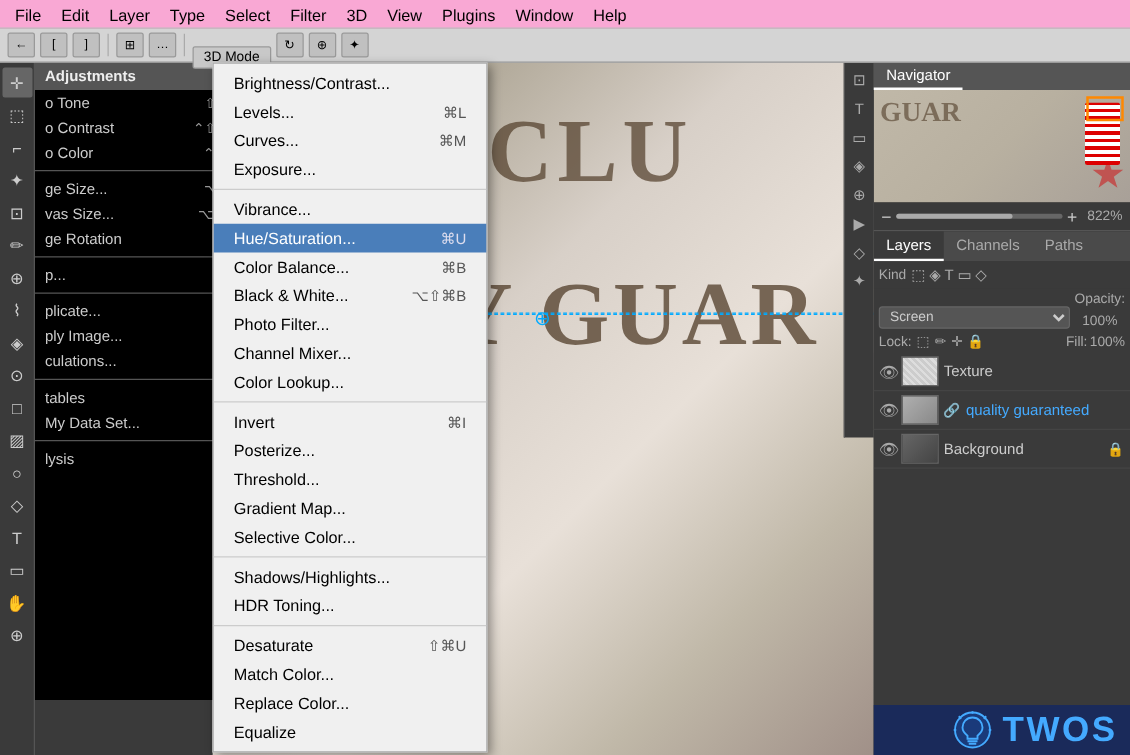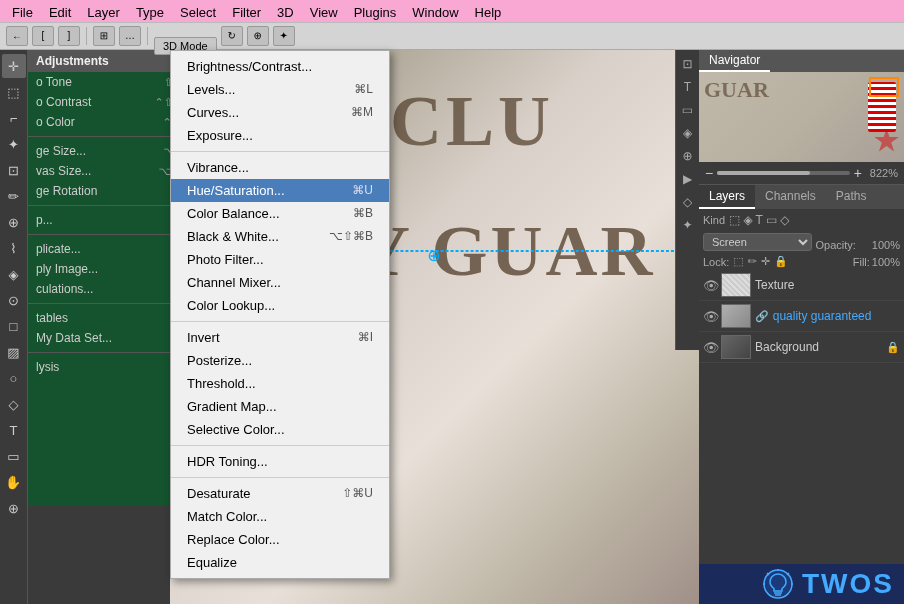--- a/index.html
+++ b/index.html
@@ -77,22 +77,22 @@
       cursor: pointer;
       margin-top: 20px;
     }
 
     
     .left-panel {
       position: absolute;
       top: 50px;
       left: 0;
       width: 170px;
-      height: 456px;
-      background: #14532d;
+      height: 510px;
+      background: #000000;
       color: #ccc;
       font-size: 12px;
       z-index: 50;
     }
     .left-panel-header {
       background: #555;
       color: #eee;
       padding: 4px 8px;
       font-size: 12px;
       font-weight: bold;
@@ -129,21 +129,21 @@
       width: 220px;
       background: #f0f0f0;
       border: 1px solid #aaa;
       box-shadow: 3px 3px 8px rgba(0,0,0,0.4);
       z-index: 200;
       padding: 4px 0;
     }
     .dropdown-item {
       padding: 4px 16px;
       display: flex;
-      align-items: flex-start;
+      align-items: center;
       justify-content: space-between;
       cursor: pointer;
       color: #000;
       font-size: 13px;
       white-space: nowrap;
     }
     .dropdown-item.active {
       background: #4a7eba;
       color: #fff;
     }
@@ -396,23 +396,24 @@
       color: #ccc;
       border: 1px solid #666;
       border-radius: 3px;
       padding: 1px 4px;
       font-size: 11px;
       flex: 1;
     }
     .opacity-field {
       display: flex;
       align-items: center;
-      gap: 16px;
+      gap: 6px;
       color: #aaa;
       font-size: 11px;
+      flex-direction: column;
     }
     .lock-row {
       display: flex;
       align-items: center;
       padding: 2px 4px;
       gap: 4px;
       color: #aaa;
       font-size: 11px;
     }
     .lock-icon { font-size: 11px; cursor: pointer; }
@@ -694,20 +695,24 @@
   </div>
   <div class="dropdown-item">
     <span>Gradient Map...</span>
     <span class="shortcut"></span>
   </div>
   <div class="dropdown-item">
     <span>Selective Color...</span>
     <span class="shortcut"></span>
   </div>
   <div class="dropdown-separator"></div>
+  <div class="dropdown-item">
+    <span>Shadows/Highlights...</span>
+    <span class="shortcut"></span>
+  </div>
   <div class="dropdown-item">
     <span>HDR Toning...</span>
     <span class="shortcut"></span>
   </div>
   <div class="dropdown-separator"></div>
   <div class="dropdown-item">
     <span>Desaturate</span>
     <span class="shortcut">⇧⌘U</span>
   </div>
   <div class="dropdown-item">

